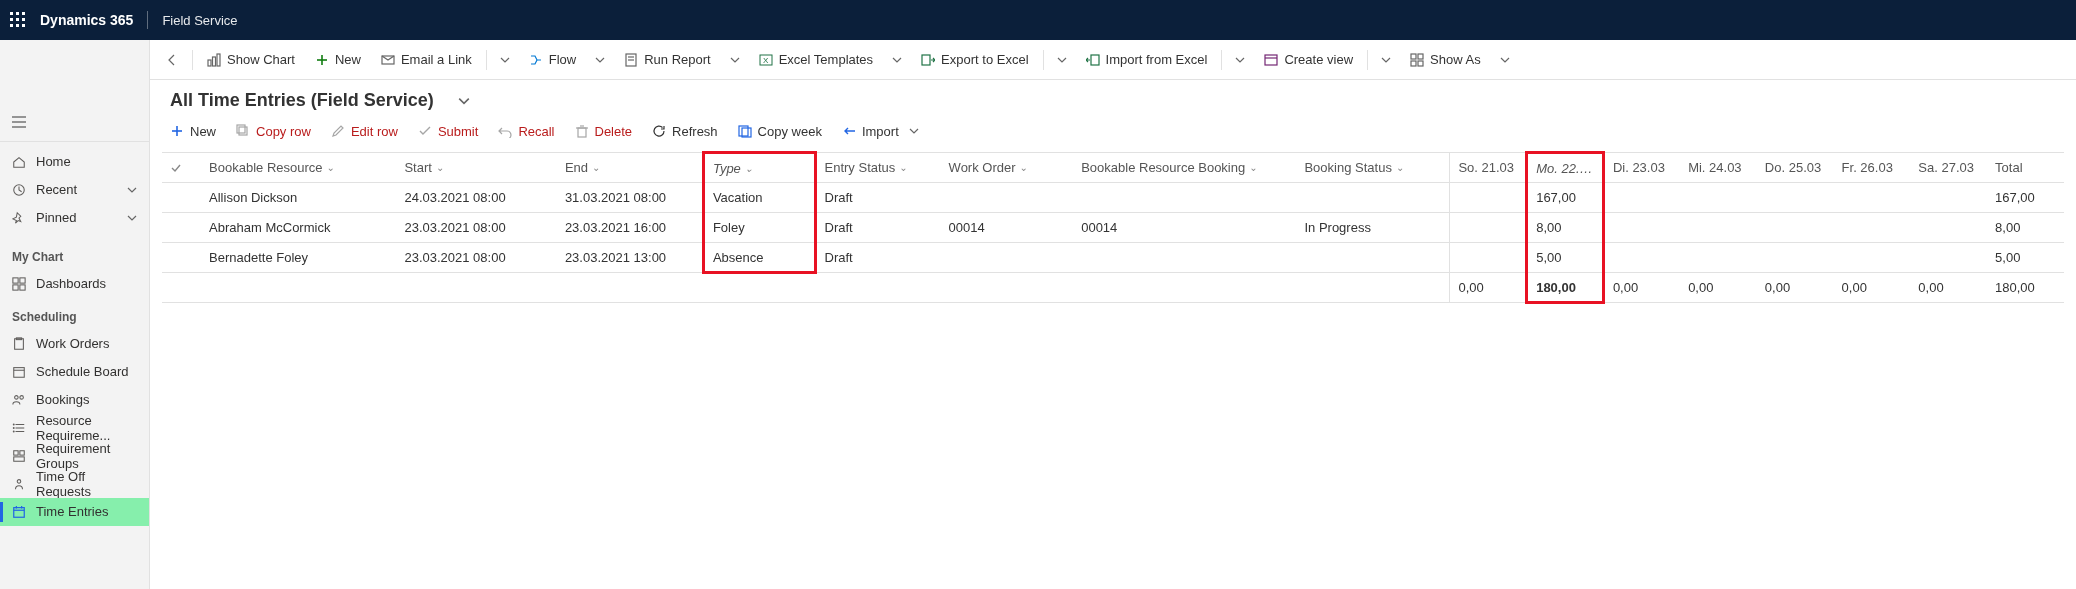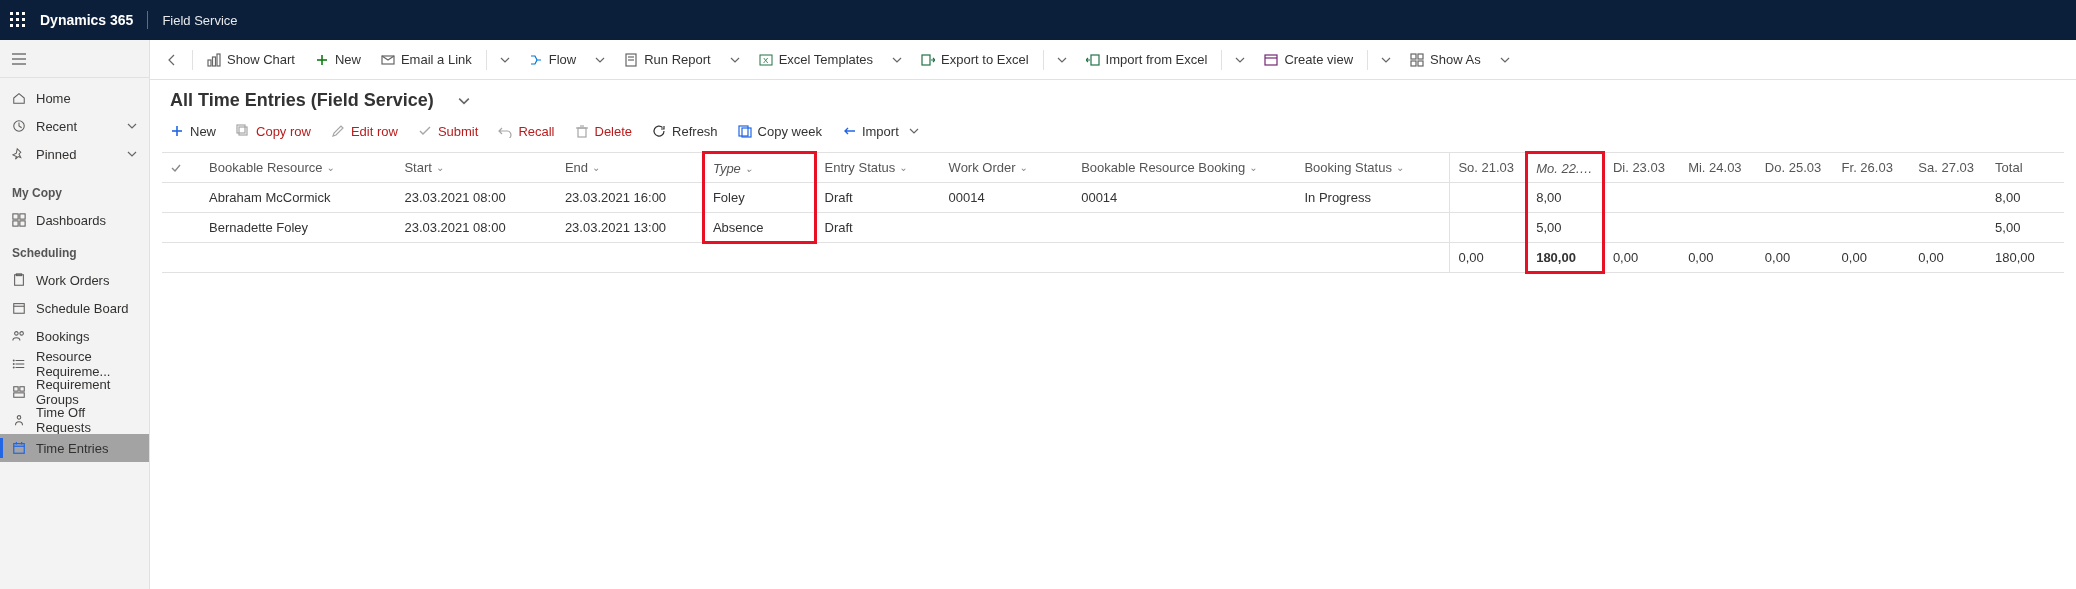--- a/index.html
+++ b/index.html
@@ -16,28 +16,28 @@
   html,body{margin:0;padding:0;font-family:"Segoe UI",Arial,sans-serif;font-size:13px;color:var(--text);background:#fff;}
   
   .appbar{height:40px;background:var(--navy);color:#fff;display:flex;align-items:center;padding:0 10px;gap:14px;}
   .waffle{width:16px;height:16px;display:inline-block;}
   .waffle svg{display:block;}
   .appbar .brand{font-weight:600;font-size:14px;}
   .appbar .divider{width:1px;height:18px;background:rgba(255,255,255,.35);}
   .appbar .module{font-size:13px;opacity:.9;}
   
   .shell{display:flex;height:calc(100vh - 40px);min-height:549px;}
-  .sidebar{width:150px;background:var(--sidebar-bg);border-right:1px solid var(--border);display:flex;flex-direction:column;font-size:13px;color:#323130;}
+  .sidebar{width:150px;background:var(--sidebar-bg);border-right:1px solid var(--border);display:flex;flex-direction:column;font-size:13px;color:#323130;justify-content:center;}
   .hamburger{height:38px;display:flex;align-items:center;padding:0 12px;border-bottom:1px solid var(--border);}
   .nav-group{padding:6px 0;}
   .nav-item{display:flex;align-items:center;height:28px;padding:0 12px;gap:10px;cursor:pointer;position:relative;}
   .nav-item .icn{width:14px;height:14px;flex:0 0 14px;color:#605e5c;}
   .nav-item .chev{margin-left:auto;color:#666;}
   .nav-section{padding:12px 12px 6px;font-weight:600;color:#555;font-size:12px;}
-  .nav-item.active{background:#a3a3a3;}
+  .nav-item.active{background:#86efac;}
   .nav-item.active::before{content:"";position:absolute;left:0;top:4px;bottom:4px;width:3px;background:var(--blue);}
   
   .main{flex:1;display:flex;flex-direction:column;overflow:hidden;}
   .cmdbar{height:40px;border-bottom:1px solid var(--border);display:flex;align-items:center;padding:0 8px;gap:4px;overflow:hidden;}
   .back-btn{width:28px;height:28px;display:flex;align-items:center;justify-content:center;color:#666;cursor:pointer;}
   .cmd{display:flex;align-items:center;height:28px;padding:0 8px;gap:6px;cursor:pointer;white-space:nowrap;color:#333;}
   .cmd .ic{width:14px;height:14px;}
   .cmd.accent .ic{color:#107c10;}
   .cmd.excel .ic{color:#217346;}
   .cmd.mail .ic{color:#666;}
@@ -139,21 +139,21 @@
             </svg>
           </span>
         <span>Pinned</span>
         <span class="chev">
             <svg width="10" height="10" viewBox="0 0 10 10" fill="none" stroke="currentColor" stroke-width="1.2">
               <path d="M1 3l4 4 4-4"></path>
             </svg>
           </span>
       </div>
     </div>
-    <div class="nav-section">My Copy</div>
+    <div class="nav-section">My Chart</div>
     <div class="nav-item">
       <span class="icn">
           <svg viewBox="0 0 16 16" width="14" height="14" fill="none" stroke="currentColor" stroke-width="1.2">
             <rect x="1" y="1" width="6" height="6"></rect>
             <rect x="9" y="1" width="6" height="6"></rect>
             <rect x="1" y="9" width="6" height="6"></rect>
             <rect x="9" y="9" width="6" height="6"></rect>
           </svg>
         </span>
       <span>Dashboards</span>
@@ -554,20 +554,39 @@
             <th class="numcell"><span>Mi. 24.03</span></th>
             <th class="numcell"><span>Do. 25.03</span></th>
             <th class="numcell"><span>Fr. 26.03</span></th>
             <th class="numcell"><span>Sa. 27.03</span></th>
             <th class="numcell"><span>Total</span></th>
           </tr>
         </thead>
         <tbody id="grid-body">
             <tr>
               <td class="col-sel"></td>
+              <td>Allison Dickson</td>
+              <td>24.03.2021 08:00</td>
+              <td>31.03.2021 08:00</td>
+              <td class="hlcol">Vacation</td>
+              <td>Draft</td>
+              <td></td>
+              <td></td>
+              <td class="col-divider"></td>
+              <td class="numcell"></td>
+              <td class="numcell hlcol">167,00</td>
+              <td class="numcell"></td>
+              <td class="numcell"></td>
+              <td class="numcell"></td>
+              <td class="numcell"></td>
+              <td class="numcell"></td>
+              <td class="numcell">167,00</td>
+            </tr>
+            <tr>
+              <td class="col-sel"></td>
               <td>Abraham McCormick</td>
               <td>23.03.2021 08:00</td>
               <td>23.03.2021 16:00</td>
               <td class="hlcol">Foley</td>
               <td>Draft</td>
               <td>00014</td>
               <td>00014</td>
               <td class="col-divider">In Progress</td>
               <td class="numcell"></td>
               <td class="numcell hlcol">8,00</td>

